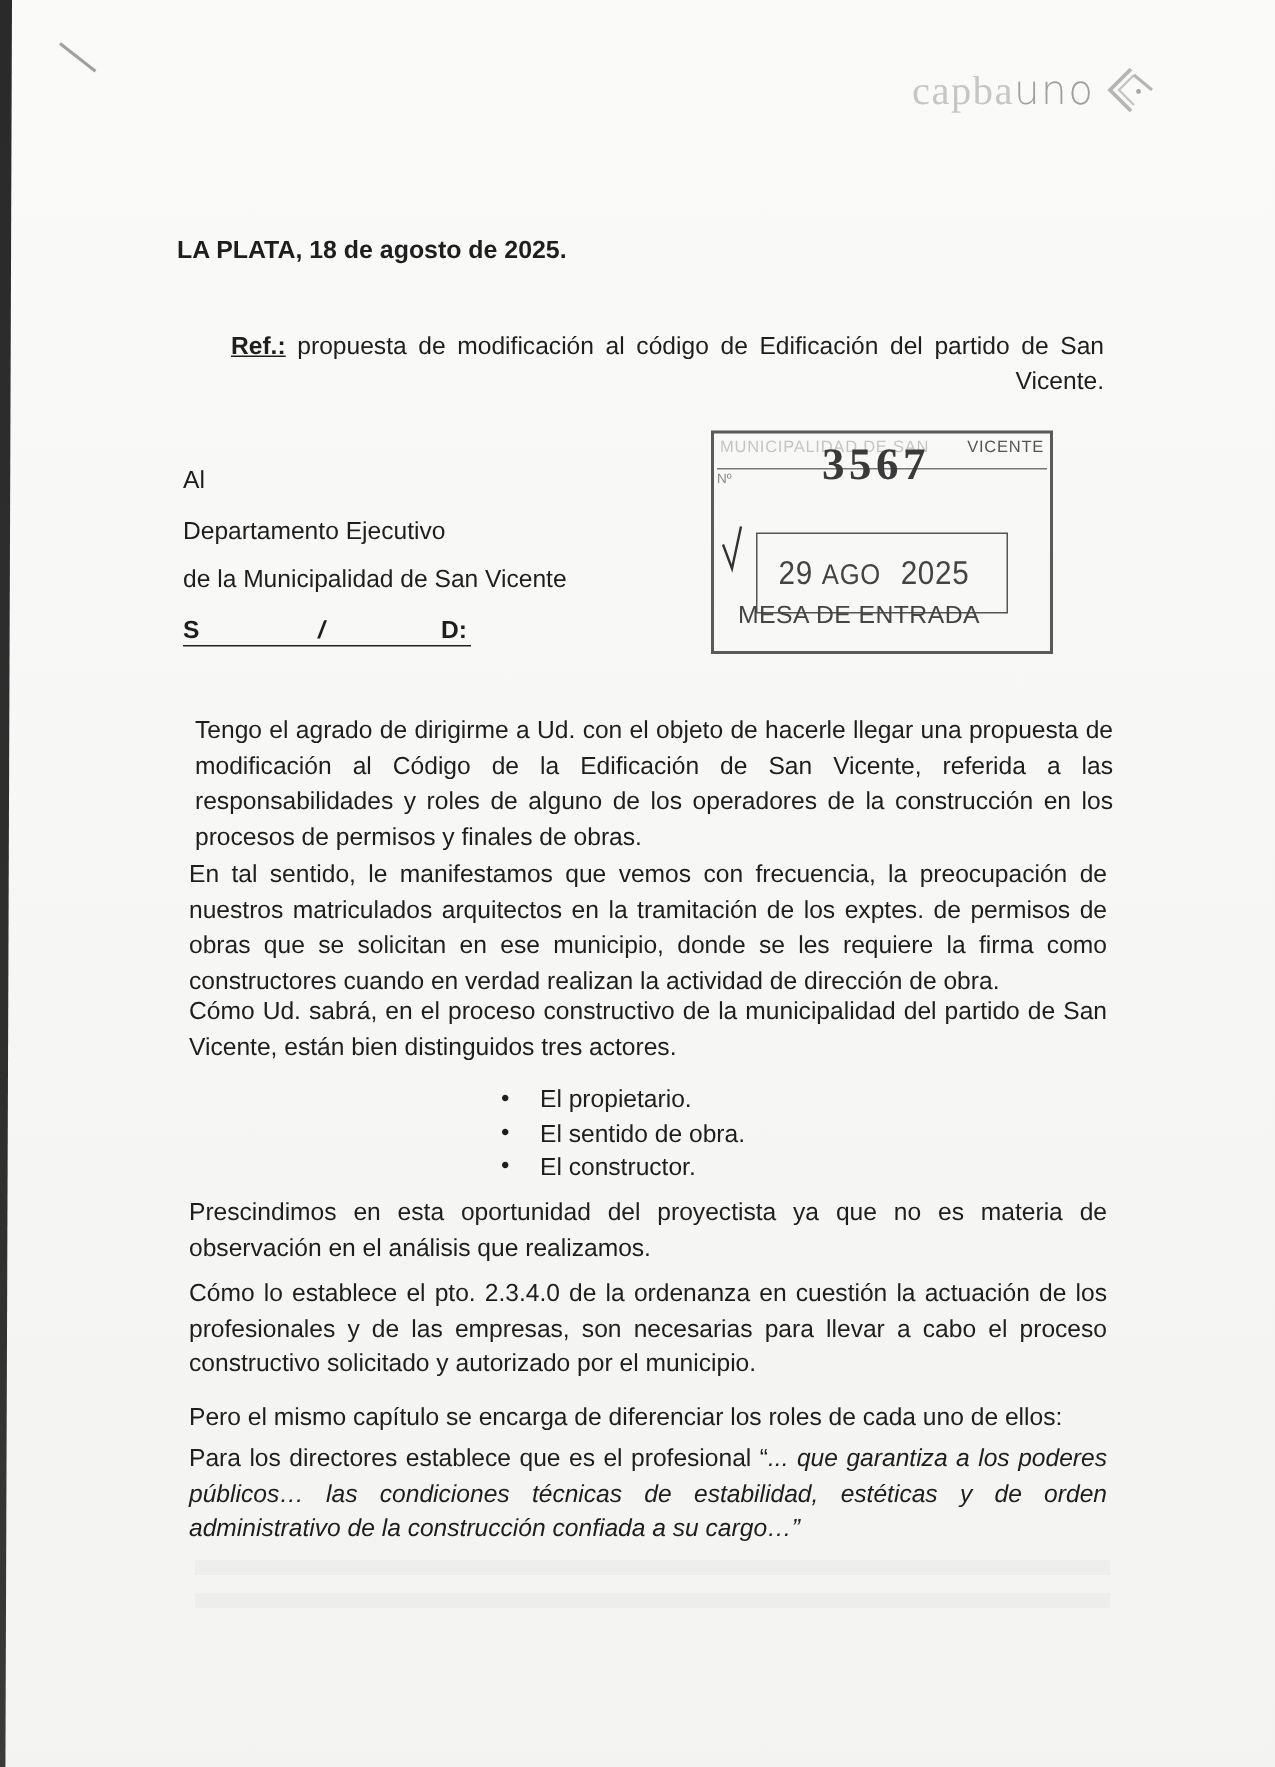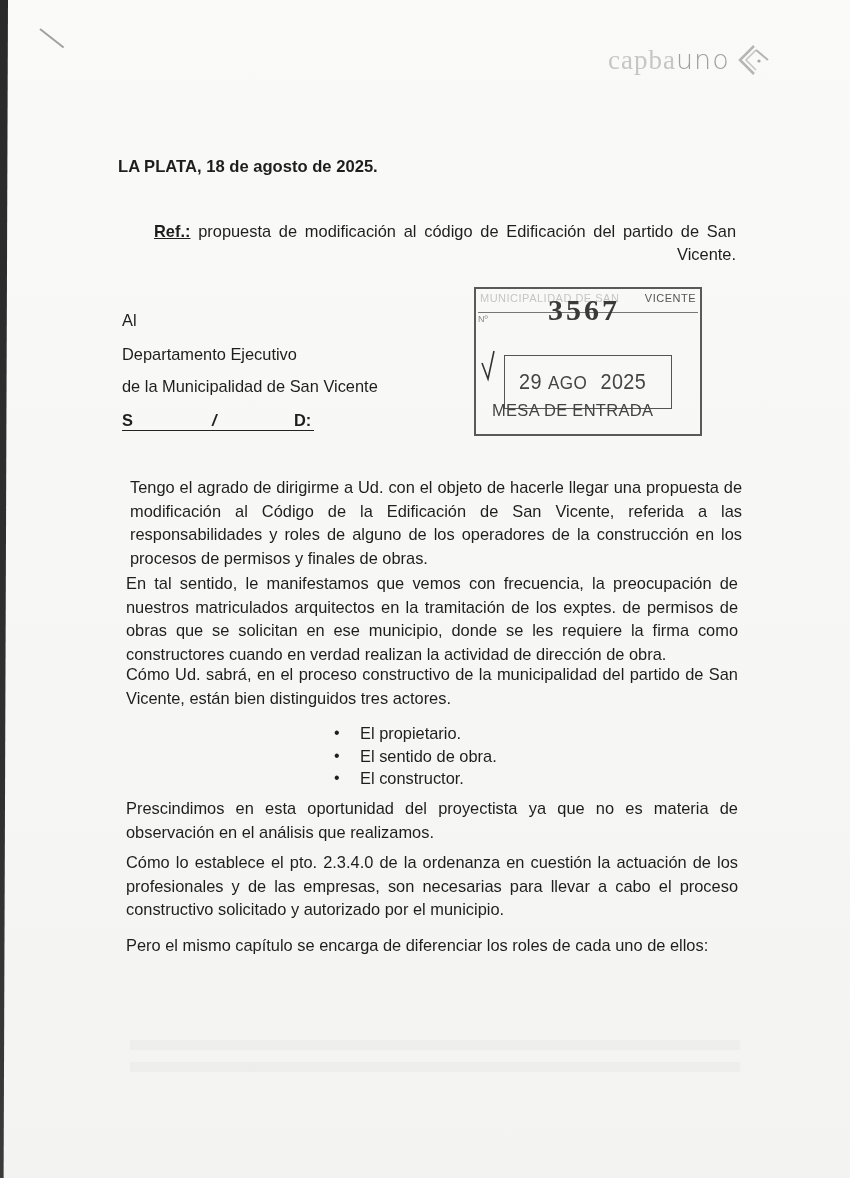--- a/index.html
+++ b/index.html
@@ -127,16 +127,17 @@
   <ul class="bullets">
     <li>El propietario.</li>
     <li>El sentido de obra.</li>
     <li>El constructor.</li>
   </ul>
 
   <p class="para p4" style="margin:0">Prescindimos en esta oportunidad del proyectista ya que no es materia de observación en el análisis que realizamos.</p>
   <p class="para p5" style="margin:0">Cómo lo establece el pto. 2.3.4.0 de la ordenanza en cuestión la actuación de los profesionales y de las empresas, son necesarias para llevar a cabo el proceso constructivo solicitado y autorizado por el municipio.</p>
   <p class="para p6" style="margin:0;white-space:nowrap">Pero el mismo capítulo se encarga de diferenciar los roles de cada uno de ellos:</p>
 
+  <p class="para p7" style="margin:0;top:961px"><span>Para los directores establece que es el profesional “</span><span class="q">... que garantiza a los poderes públicos… las condiciones técnicas de estabilidad, estéticas y de orden administrativo de la construcción confiada a su cargo…</span><span class="q">”</span></p>
 
   <div class="ghost" style="top:1040px"></div>
   <div class="ghost" style="top:1062px"></div>
 </div>
 
 </body></html>

